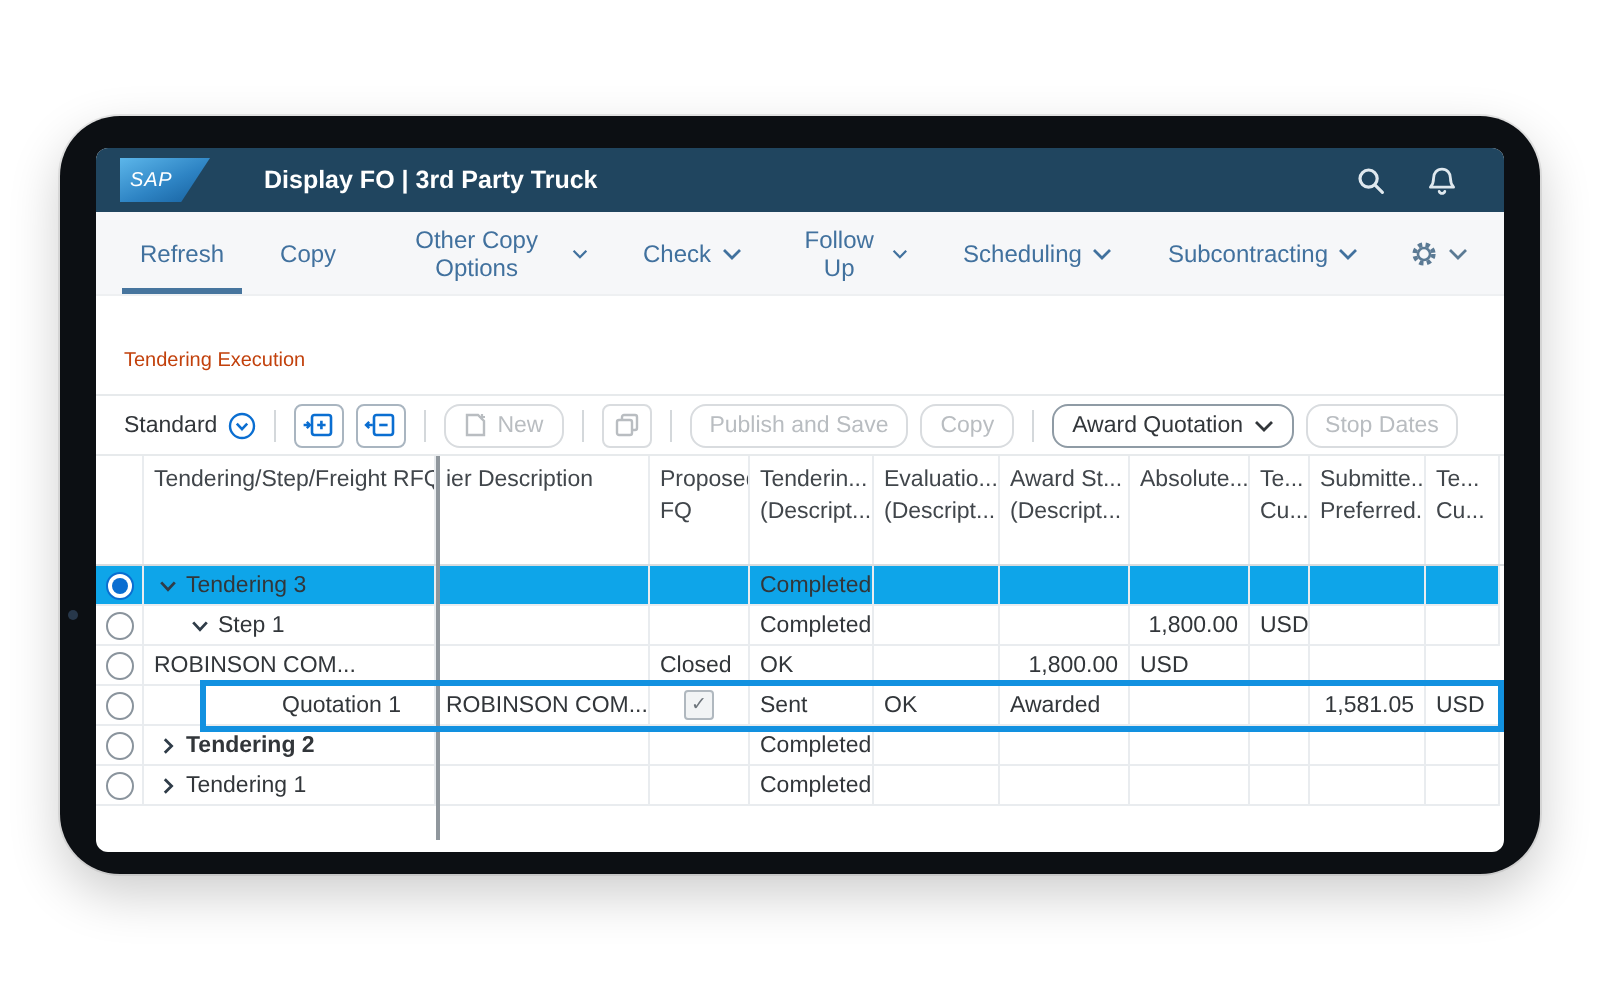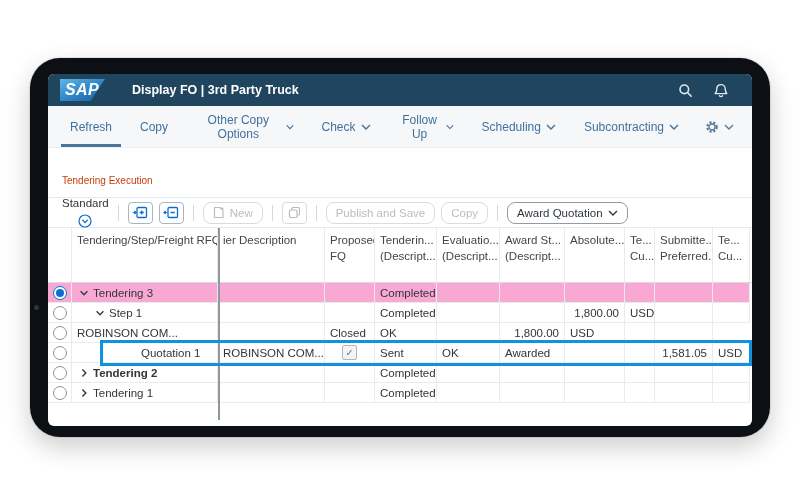--- a/index.html
+++ b/index.html
@@ -10,21 +10,21 @@
   .camera{position:absolute;left:4px;top:247px;width:5px;height:5px;border-radius:50%;background:#27374a;}
   .screen{position:absolute;left:18px;top:16px;width:704px;height:352px;background:#fff;
           border-radius:6px;overflow:hidden;}
 
   
   .shellbar{height:32px;background:#20455f;display:flex;align-items:center;padding:0 12px;}
   .sap-logo{width:45px;height:22px;flex:none;
             background:linear-gradient(155deg,#5cb6ea 0%,#2e84c4 55%,#155e9c 100%);
             clip-path:polygon(0 0,100% 0,68% 100%,0 100%);
             display:flex;align-items:center;padding-left:5px;box-sizing:border-box;}
-  .sap-logo span{color:#fff;font-weight:bold;font-style:italic;font-size:16px;letter-spacing:.4px;}
+  .sap-logo span{color:#fff;font-weight:normal;font-style:italic;font-size:10px;letter-spacing:.4px;}
   .shell-title{color:#fff;font-size:12.5px;font-weight:700;margin-left:27px;flex:1;
                white-space:nowrap;overflow:hidden;}
   .shell-actions{display:flex;align-items:center;gap:21px;padding-right:12px;}
   .shell-icon{display:inline-flex;cursor:pointer;}
 
   
   .menubar{height:42px;background:#f6f7f9;display:flex;align-items:center;
            justify-content:space-between;padding:0 18px 0 8px;border-bottom:1px solid #eef0f2;box-sizing:border-box;gap:12px;}
   .menu-items{display:flex;align-items:stretch;height:100%;}
   .menu-item{position:relative;display:inline-flex;align-items:center;gap:5px;padding:0 14px;
@@ -36,41 +36,41 @@
 
   
   .section-head{height:49px;display:flex;align-items:flex-end;padding:0 0 11px 14px;box-sizing:border-box;}
   .section-title{margin:0;font-size:10px;font-weight:400;color:#c2410c;}
 
   
   .toolbar{height:31px;display:flex;align-items:center;gap:6px;padding:0 6px 0 14px;
            border-top:1px solid #e7eaec;border-bottom:1px solid #e7eaec;box-sizing:border-box;background:#fff;}
   .tb-sep{width:1px;height:16px;background:#d4d8db;margin:0 3px;flex:none;}
   .view-selector{display:inline-flex;align-items:center;gap:5px;background:none;border:none;
-                 font-family:inherit;font-size:11.5px;color:#32363a;padding:0;cursor:pointer;flex-direction:column;}
+                 font-family:inherit;font-size:11.5px;color:#32363a;padding:0;cursor:pointer;}
   .icon-btn{width:25px;height:22px;border:1px solid #a9b5c0;border-radius:4px;background:#fff;
             display:inline-flex;align-items:center;justify-content:center;padding:0;cursor:pointer;}
   .txt-btn{height:22px;padding:0 9px;border:1px solid #aab4bd;border-radius:8px;background:#fff;
            display:inline-flex;align-items:center;gap:5px;font-family:inherit;font-size:11.5px;
            color:#32363a;cursor:pointer;white-space:nowrap;}
   .disabled{color:#b9bdc1 !important;border-color:#d9dcdf !important;}
   .disabled svg *{stroke:#b9bdc1 !important;}
 
   
   .table{position:relative;background:#fff;}
   .t-header,.tr{display:grid;grid-template-columns:24px 146px 107px 50px 62px 63px 65px 60px 30px 58px 37px;}
   .t-header{height:55px;box-sizing:border-box;border-bottom:1px solid #d8dcdf;background:#fff;}
   .th{padding:5px 5px 0 5px;font-size:11.5px;color:#41464b;line-height:1.35;
       border-right:1px solid #e9ecef;overflow:hidden;white-space:nowrap;box-sizing:border-box;cursor:pointer;}
   .th span{display:block;}
   .td{height:20px;box-sizing:border-box;display:flex;align-items:center;padding:0 5px;
       font-size:11.5px;color:#32363a;border-right:1px solid #e9ecef;border-bottom:1px solid #e9ecef;
       white-space:nowrap;overflow:hidden;background:#fff;}
   .tr{cursor:pointer;}
-  .tr.selected .td{background:#f9a8d4;}
+  .tr.selected .td{background:#0ea5e9;}
   .td.num{justify-content:flex-end;}
   .td.center{justify-content:center;}
   .sel-cell{justify-content:center;padding:0;}
   .tree-cell{gap:4px;}
   .expander{width:11px;height:11px;display:inline-flex;align-items:center;justify-content:center;flex:none;cursor:pointer;}
   .radio{width:12px;height:12px;border:1px solid #8a949d;border-radius:50%;background:#fff;
          display:inline-block;position:relative;cursor:pointer;}
   .radio.checked{border-color:#0a6ed1;}
   .radio.checked::after{content:"";position:absolute;inset:2px;border-radius:50%;background:#0a6ed1;}
   .checkbox{width:13px;height:13px;border:1px solid #b0b8bf;border-radius:2px;background:#f2f4f5;
@@ -212,20 +212,23 @@
         <button class="txt-btn disabled">
           <span>Copy</span>
         </button>
         <span class="tb-sep"></span>
         <button class="txt-btn" style="border-color:#8f9ba5;">
           <span>Award Quotation</span>
           <svg width="10" height="6" viewBox="0 0 10 6">
               <path d="M1 1l4 4 4-4" fill="none" stroke="#32363a" stroke-width="1.4"></path>
             </svg>
         </button>
+        <button class="txt-btn disabled">
+          <span>Stop Dates</span>
+        </button>
       </div>
 
       <div class="table">
         <div class="t-header" id="table-header">
           <div class="th sel-cell"></div>
         <div class="th">
     <span>Tendering/Step/Freight RFQ/...</span>
 
   </div>
             <div class="th">

